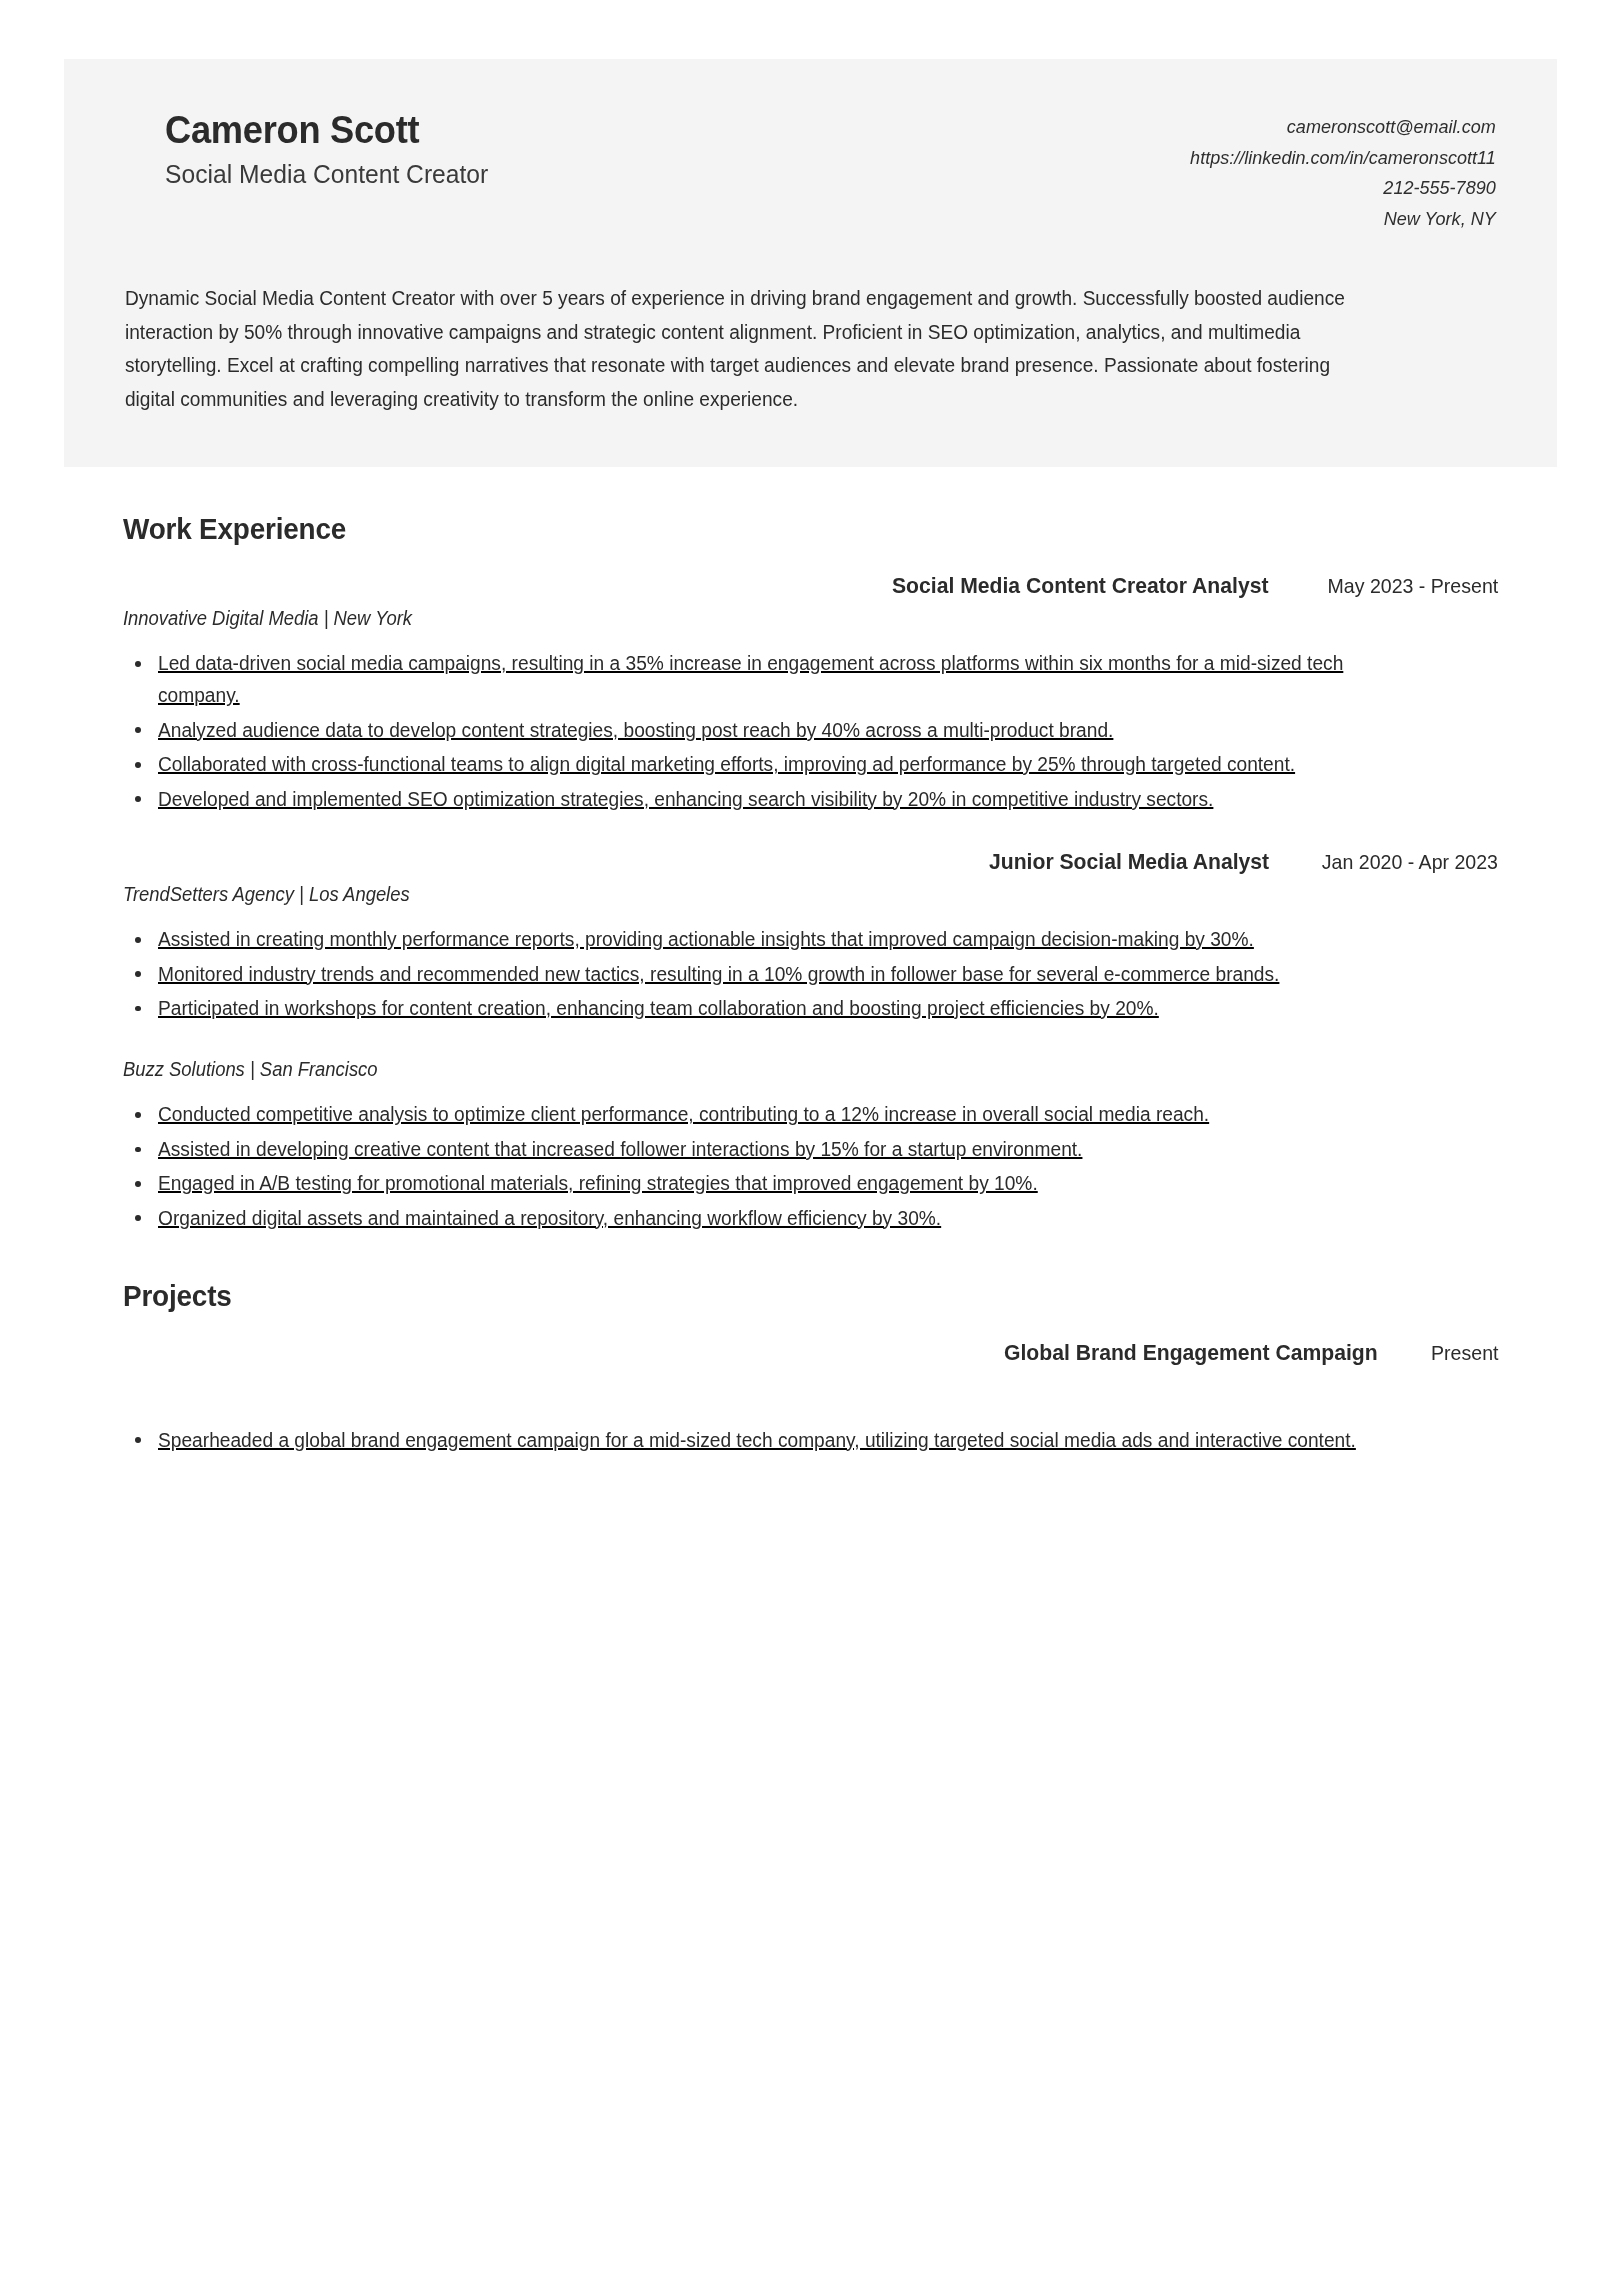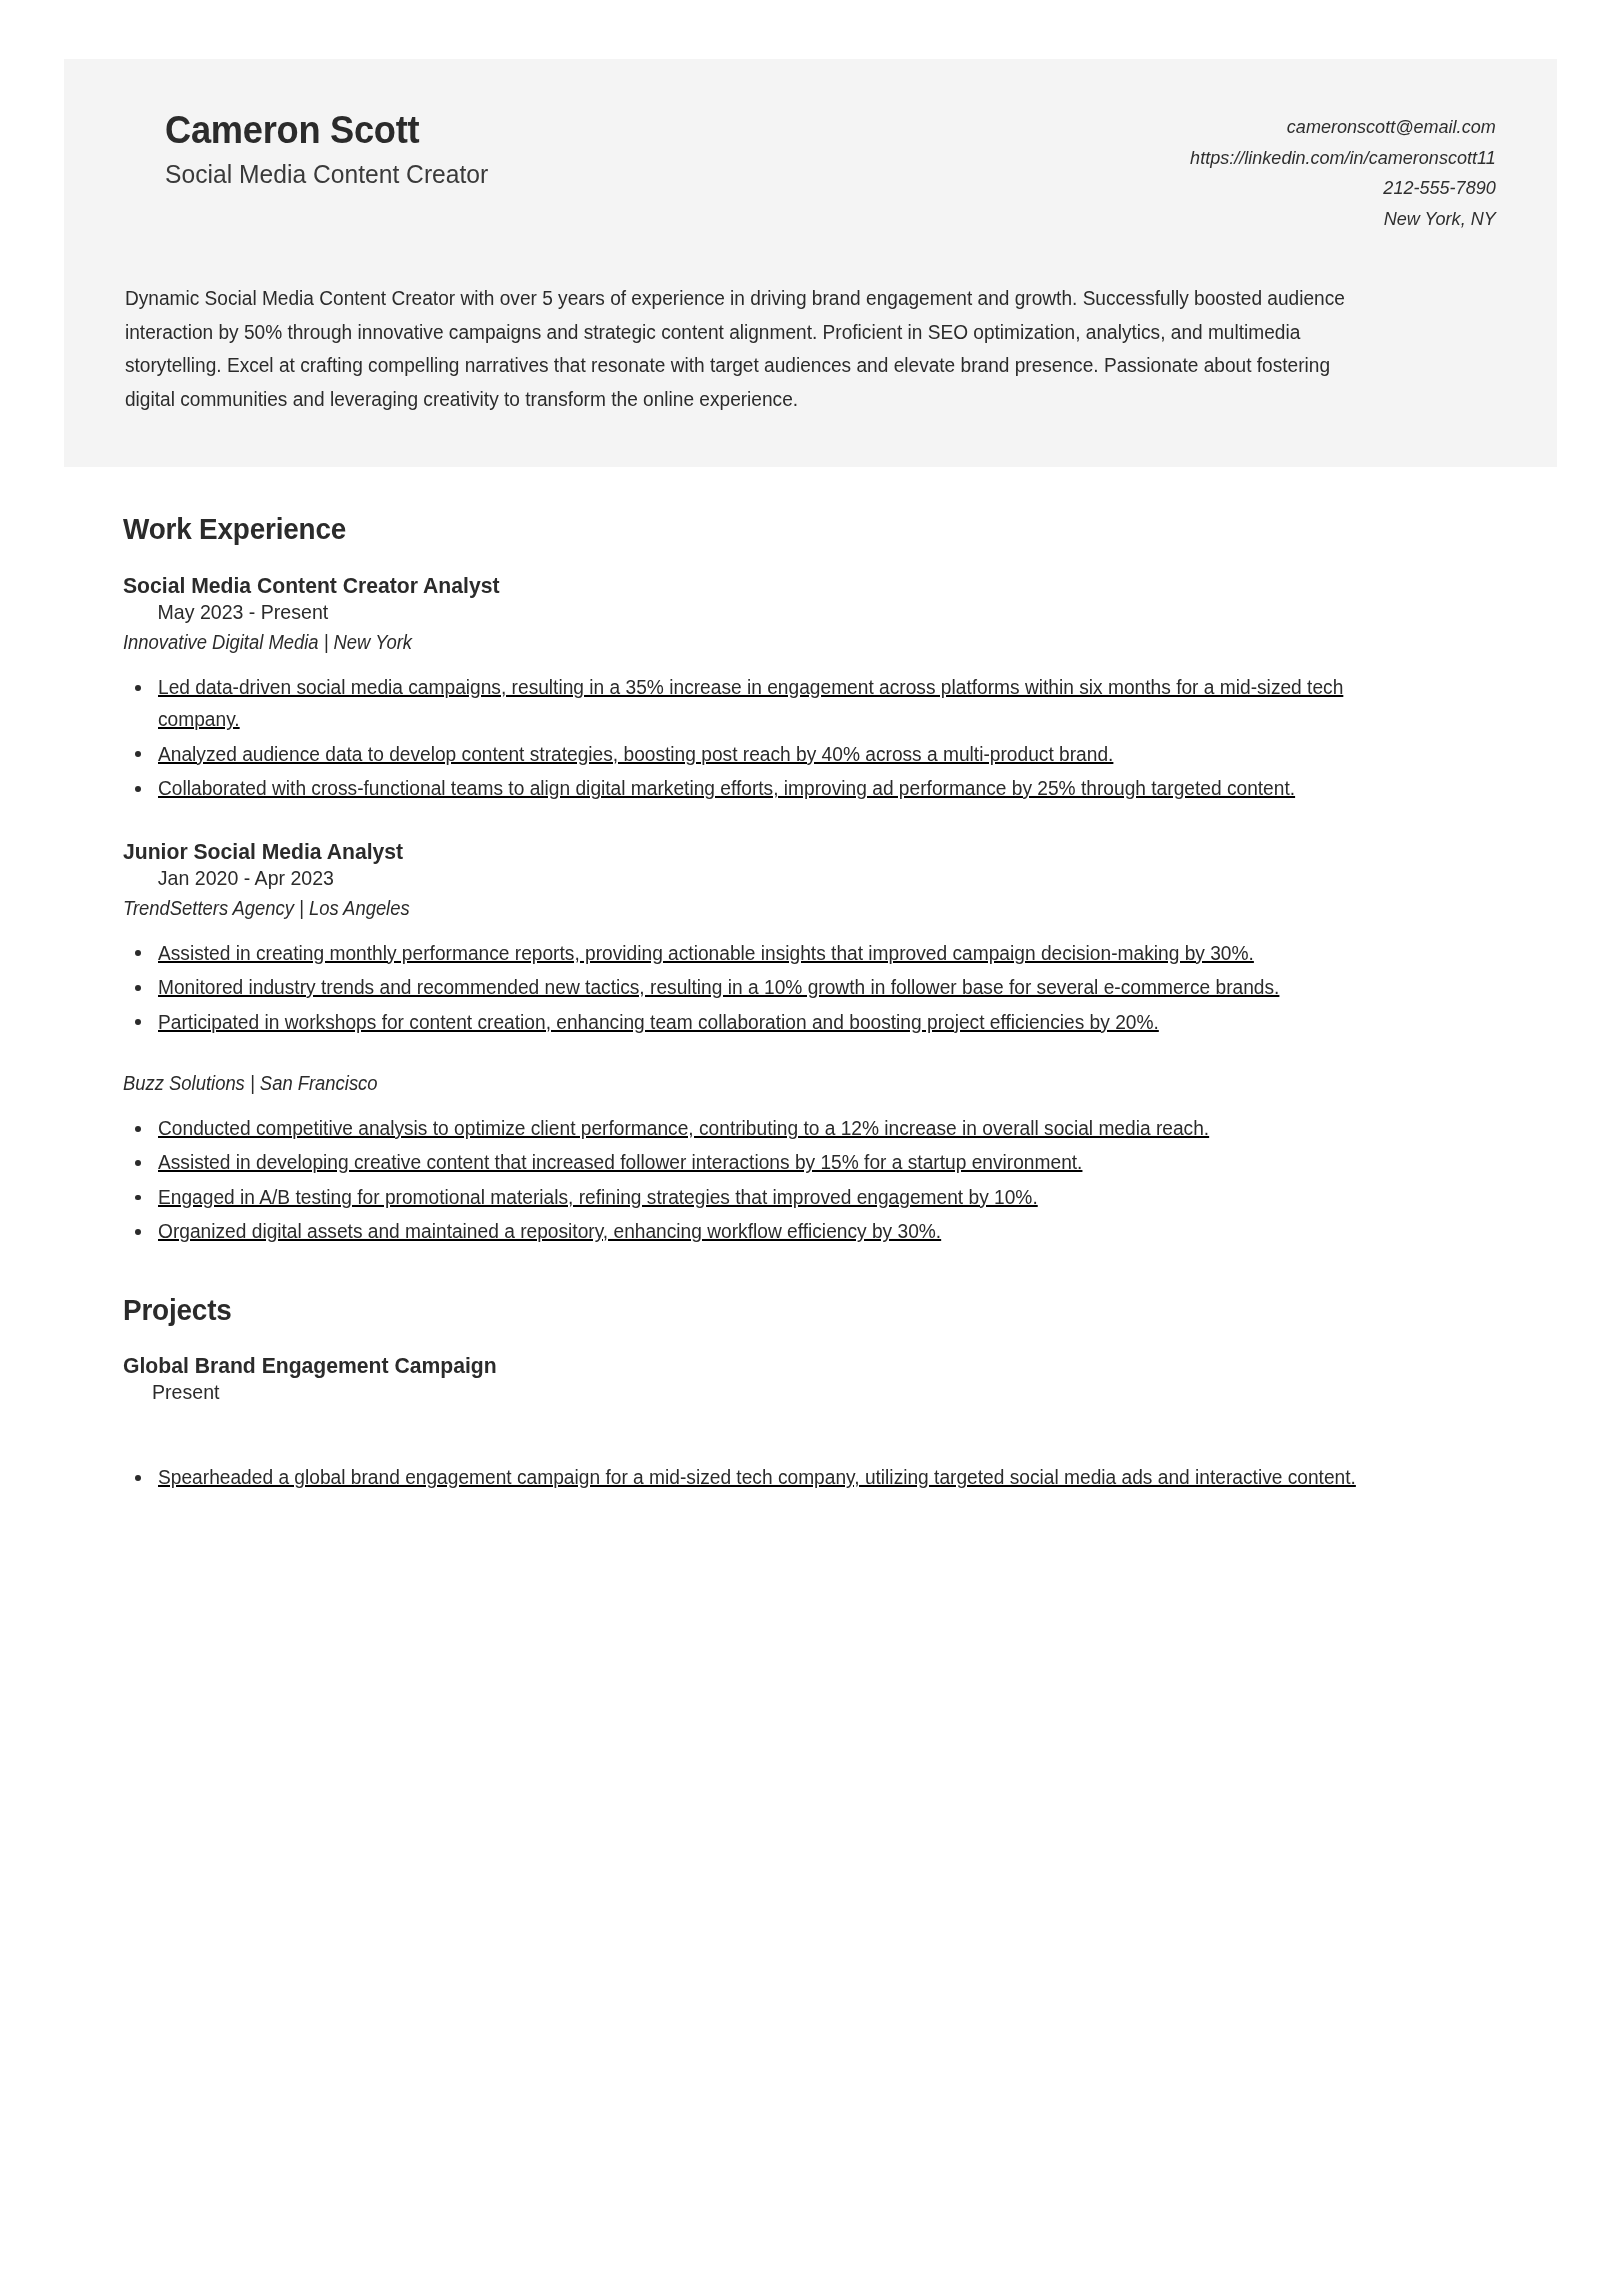--- a/index.html
+++ b/index.html
@@ -90,22 +90,21 @@
     transform: scaleX(0.93);
     transform-origin: left center;
   }
 
   .entry { margin-bottom: 33px; }
   .entry:last-child { margin-bottom: 0; }
 
   .entry-head {
     display: flex;
     align-items: baseline;
-    justify-content: space-between;
-    flex-direction: column;
+    justify-content: flex-end;
   }
 
   .entry-role {
     font-size: 22.5px;
     font-weight: 700;
     color: #2b2b2b;
     line-height: 1.25;
     transform: scaleX(0.94);
     transform-origin: left center;
   }
@@ -199,20 +198,23 @@
         <ul class="bullets">
           <li>
               <span class="txt">Led data-driven social media campaigns, resulting in a 35% increase in engagement across platforms within six months for a mid-sized tech company.</span>
             </li>
           <li>
               <span class="txt">Analyzed audience data to develop content strategies, boosting post reach by 40% across a multi-product brand.</span>
             </li>
           <li>
               <span class="txt">Collaborated with cross-functional teams to align digital marketing efforts, improving ad performance by 25% through targeted content.</span>
             </li>
+          <li>
+              <span class="txt">Developed and implemented SEO optimization strategies, enhancing search visibility by 20% in competitive industry sectors.</span>
+            </li>
         </ul>
       </div>
 
       <div class="entry">
         <div class="entry-head">
           <div class="entry-role">Junior Social Media Analyst</div>
           <div class="entry-date">Jan 2020 - Apr 2023</div>
         </div>
         <div class="entry-meta">TrendSetters Agency | Los Angeles</div>
         <ul class="bullets">

